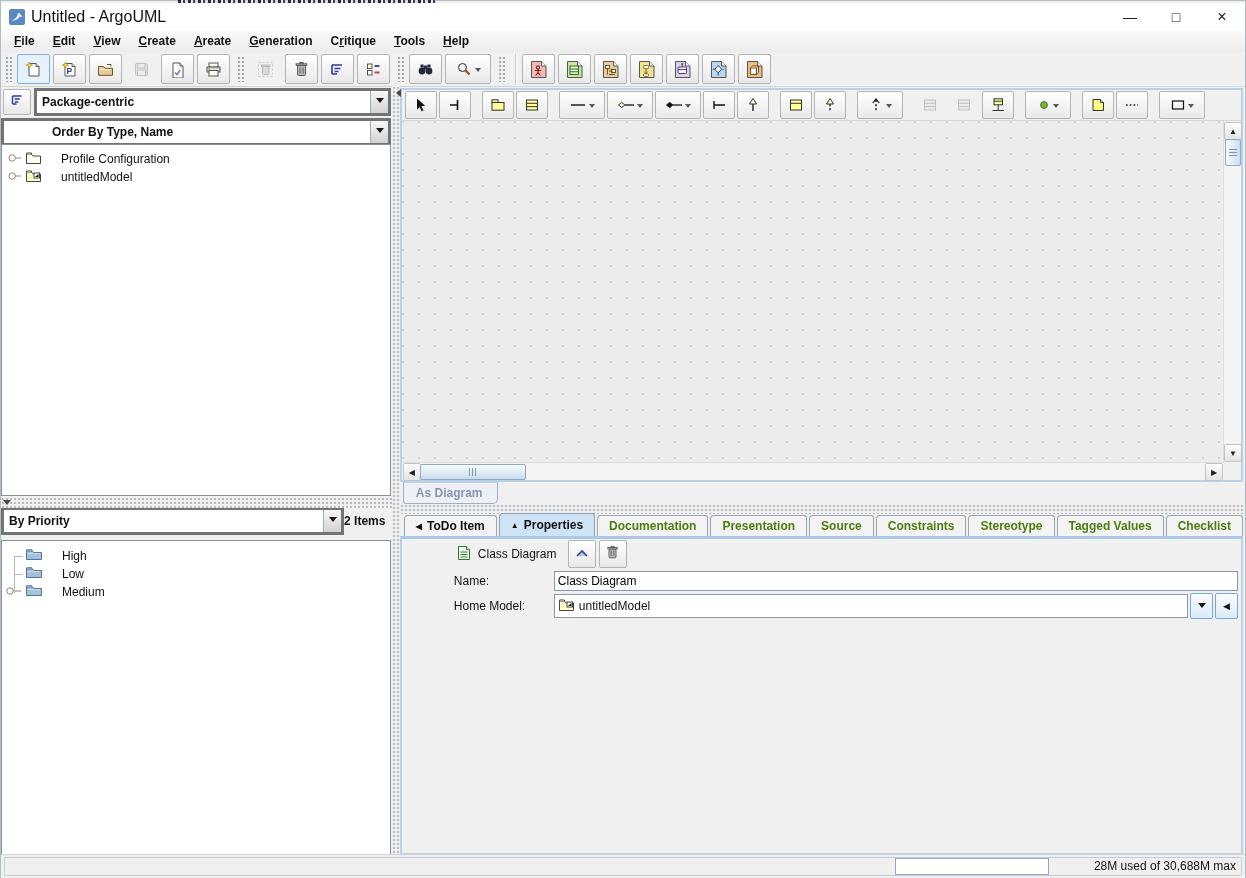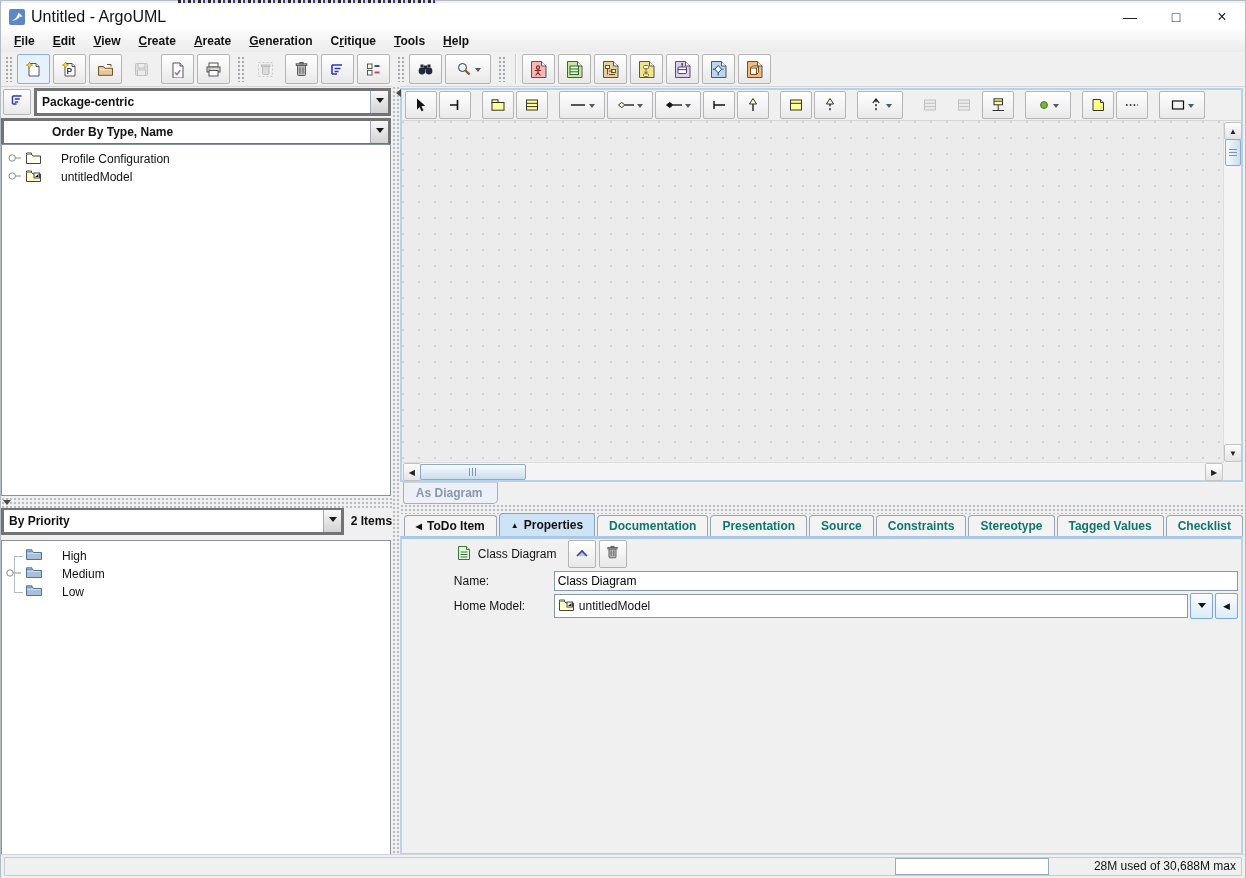--- a/index.html
+++ b/index.html
@@ -54,21 +54,21 @@
   .tree{flex:1;background:#fff;border:1px solid #8a9099;margin:0 1px 1px 0;padding-top:5px;position:relative;}
   .trow{height:18px;display:flex;align-items:center;padding-left:6px;}
   .trow .lbl{margin-left:19px;}
   .handle{margin-right:3px;}
   
   .hsplit{height:11px;position:relative;background:radial-gradient(#b6bcc2 .8px,transparent 1px) 0 0/4px 4px #f0f0f0;}
   .hsplit .tri{position:absolute;left:2px;top:3px;width:0;height:0;border:4px solid transparent;border-top:5px solid #4a4a4a;}
   
   .todo{flex:1;display:flex;flex-direction:column;}
   .todo-head{height:24px;display:flex;align-items:center;padding:1px 0 7px 0;}
-  .todo-count{width:48px;text-align:right;font-weight:bold;}
+  .todo-count{width:48px;text-align:left;font-weight:bold;}
   .todo-tree{flex:1;background:#fff;border:1px solid #8a9099;margin:0 1px 0 0;position:relative;padding-top:6px;}
   .tline{position:absolute;left:12px;top:15px;width:1px;height:37px;background:#b8b8b8;}
   .stub{width:10px;height:1px;background:#b8b8b8;margin-right:2px;}
   .todo-tree .trow{padding-left:3px;}
   .slot{width:20px;display:flex;align-items:center;}
   
   .canvas-wrap{height:390px;margin-top:2px;border:2px solid #b9d2ea;display:flex;flex-direction:column;background:#f0f0f0;}
   .dtoolbar{height:30px;display:flex;align-items:center;padding-left:3px;background:#f0f0f0;border-bottom:1px solid #d6d6d6;}
   .tbtn{width:30px;height:26px;border:1px solid #b4b4b4;border-radius:2px;margin-right:2px;
     background:linear-gradient(#ffffff,#e9e9e9);display:flex;align-items:center;justify-content:center;}
@@ -91,21 +91,21 @@
   .gripline-v{width:1px;height:8px;background:#7e96b2;}
   
   .asdia-row{height:22px;display:flex;padding-left:3px;}
   .asdia-tab{padding:0 14px 0 12px;background:#edf1f7;border:1px solid #9cb0c6;border-top-color:#c6d4e2;
     border-radius:0 0 5px 3px;color:#8795ad;font-weight:bold;display:flex;align-items:center;}
   .hsplit2{height:10px;background:radial-gradient(#b6bcc2 .8px,transparent 1px) 0 0/4px 4px #f0f0f0;}
   
   .detail{flex:1;display:flex;flex-direction:column;}
   .tabrow{height:22px;display:flex;align-items:flex-end;padding-left:4px;gap:2px;}
   .tab{height:20px;display:flex;align-items:center;gap:5px;padding:0 11px;background:#f3f3f3;
-    border:1px solid #98a6b4;border-bottom:none;border-radius:4px 3px 0 0;font-weight:bold;color:#0f766e;white-space:nowrap;}
+    border:1px solid #98a6b4;border-bottom:none;border-radius:4px 3px 0 0;font-weight:bold;color:#4d7c0f;white-space:nowrap;}
   .tab.dark{color:#111;}
   .tab.active{background:#cfe3f7;color:#111;height:22px;border-color:#8aa0b6;}
   .tab .tg{font-size:8px;}
   
   .props{flex:1;border:2px solid #bcd2ea;border-top:3px solid #aac8e6;background:#f0f0f0;padding-left:48px;}
   .props-head{height:30px;display:flex;align-items:center;padding-left:6px;}
   .props-title{margin:0 8px 0 6px;}
   .pbtn{width:26px;height:26px;border:1px solid #b4b4b4;border-radius:2px;background:linear-gradient(#fff,#e8e8e8);
     display:flex;align-items:center;justify-content:center;margin-left:3px;}
   .form-row{display:flex;align-items:center;margin:2px 3px 2px 4px;}
@@ -426,43 +426,43 @@
                 <span class="stub" style="margin-left:10px;"></span>
               </span>
             <span><svg width="18" height="13" viewBox="0 0 18 13">
                   <path d="M1.5 3h6l1 1.5h8v7H1.5z" fill="#a9c0da" stroke="#51749c"></path>
                   <path d="M1.5 3V1.8h5.5V3" fill="#a9c0da" stroke="#51749c"></path>
                   <path d="M2.5 5.5h12.5" stroke="#cfdcec"></path>
                 </svg></span>
             <span class="lbl">High</span>
           </div>
           <div class="trow">
+            <span class="slot">
+                <span class="stub" style="margin-left:10px;"></span>
+              </span>
+            <span><svg width="18" height="13" viewBox="0 0 18 13">
+                  <path d="M1.5 3h6l1 1.5h8v7H1.5z" fill="#a9c0da" stroke="#51749c"></path>
+                  <path d="M1.5 3V1.8h5.5V3" fill="#a9c0da" stroke="#51749c"></path>
+                  <path d="M2.5 5.5h12.5" stroke="#cfdcec"></path>
+                </svg></span>
+            <span class="lbl">Low</span>
+          </div>
+          <div class="trow">
             <span class="slot" style="background:#fff;">
                 <span class="handle"><svg width="17" height="10" viewBox="0 0 17 10">
                     <circle cx="5" cy="5" r="3.2" fill="#fdfdfd" stroke="#8a8a8a"></circle>
                     <path d="M8.4 5H16" stroke="#8a8a8a"></path>
                   </svg></span>
               </span>
             <span><svg width="18" height="13" viewBox="0 0 18 13">
                   <path d="M1.5 3h6l1 1.5h8v7H1.5z" fill="#a9c0da" stroke="#51749c"></path>
                   <path d="M1.5 3V1.8h5.5V3" fill="#a9c0da" stroke="#51749c"></path>
                   <path d="M2.5 5.5h12.5" stroke="#cfdcec"></path>
                 </svg></span>
             <span class="lbl">Medium</span>
-          </div>
-          <div class="trow">
-            <span class="slot">
-                <span class="stub" style="margin-left:10px;"></span>
-              </span>
-            <span><svg width="18" height="13" viewBox="0 0 18 13">
-                  <path d="M1.5 3h6l1 1.5h8v7H1.5z" fill="#a9c0da" stroke="#51749c"></path>
-                  <path d="M1.5 3V1.8h5.5V3" fill="#a9c0da" stroke="#51749c"></path>
-                  <path d="M2.5 5.5h12.5" stroke="#cfdcec"></path>
-                </svg></span>
-            <span class="lbl">Low</span>
           </div>
         </div>
       </div>
     </div>
 
     <div class="vsplit">
         <span class="tri"></span>
       </div>
 
     <div class="rightcol">

